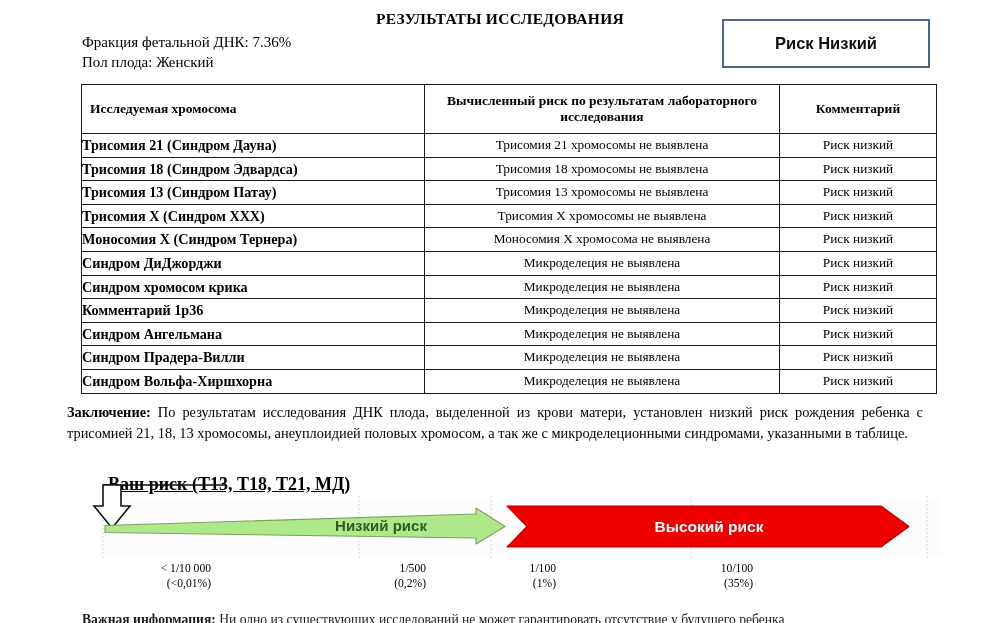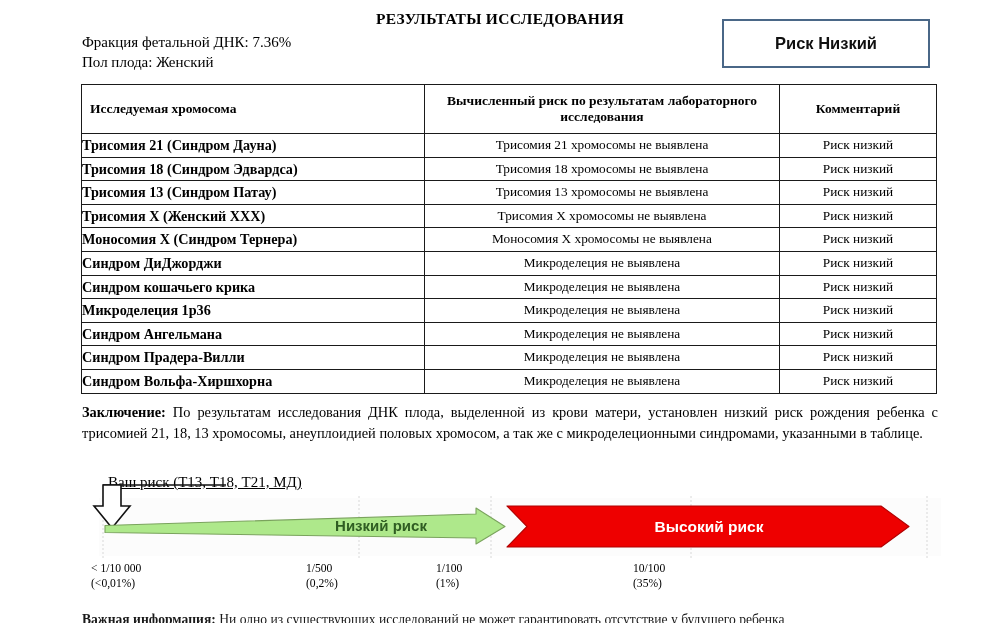--- a/index.html
+++ b/index.html
@@ -106,59 +106,59 @@
     font-size: 13.3px;
     text-align: center;
     height: 22.6px;
     line-height: 22.6px;
   }
 
   
   .conclusion {
     position: absolute;
     top: 402px;
-    left: 82px;
+    left: 67px;
     width: 856px;
     font-size: 14.4px;
     line-height: 20.5px;
     text-align: justify;
   }
   .conclusion b { font-weight: bold; }
 
   
   .scale-wrap {
     position: absolute;
     top: 470px;
     left: 81px;
     width: 860px;
     height: 145px;
   }
   .scale-label {
     position: absolute;
     top: 4px;
     left: 27px;
-    font-weight: normal;
-    font-size: 15px;
+    font-weight: bold;
+    font-size: 18px;
     text-decoration: underline;
     white-space: nowrap;
   }
   .scale-svg { position: absolute; top: 0; left: 0; }
 
   .axis-labels {
     position: absolute;
     top: 92px;
     left: 0;
     width: 860px;
     height: 40px;
   }
   .axis-tick {
     position: absolute;
     font-size: 11.6px;
     line-height: 14.5px;
-    text-align: left;
+    text-align: right;
     white-space: nowrap;
   }
   .axis-tick .tick-frac { display: block; }
   .axis-tick .tick-pct  { display: block; }
 
   
   .footer-cut {
     position: absolute;
     top: 611px;
     left: 82px;
@@ -219,41 +219,41 @@
         <td class="cell-chrom">Трисомия 18 (Синдром Эдвардса)</td>
         <td class="cell-risk">Трисомия 18 хромосомы не выявлена</td>
         <td class="cell-comm">Риск низкий</td>
       </tr>
       <tr>
         <td class="cell-chrom">Трисомия 13 (Синдром Патау)</td>
         <td class="cell-risk">Трисомия 13 хромосомы не выявлена</td>
         <td class="cell-comm">Риск низкий</td>
       </tr>
       <tr>
-        <td class="cell-chrom">Трисомия X (Женский XXX)</td>
+        <td class="cell-chrom">Трисомия X (Синдром XXX)</td>
         <td class="cell-risk">Трисомия X хромосомы не выявлена</td>
         <td class="cell-comm">Риск низкий</td>
       </tr>
       <tr>
         <td class="cell-chrom">Моносомия X (Синдром Тернера)</td>
-        <td class="cell-risk">Моносомия X хромосомы не выявлена</td>
+        <td class="cell-risk">Моносомия X хромосома не выявлена</td>
         <td class="cell-comm">Риск низкий</td>
       </tr>
       <tr>
         <td class="cell-chrom">Синдром ДиДжорджи</td>
         <td class="cell-risk">Микроделеция не выявлена</td>
         <td class="cell-comm">Риск низкий</td>
       </tr>
       <tr>
-        <td class="cell-chrom">Синдром кошачьего крика</td>
-        <td class="cell-risk">Микроделеция не выявлена</td>
-        <td class="cell-comm">Риск низкий</td>
-      </tr>
-      <tr>
-        <td class="cell-chrom">Микроделеция 1p36</td>
+        <td class="cell-chrom">Синдром хромосом крика</td>
+        <td class="cell-risk">Микроделеция не выявлена</td>
+        <td class="cell-comm">Риск низкий</td>
+      </tr>
+      <tr>
+        <td class="cell-chrom">Комментарий 1p36</td>
         <td class="cell-risk">Микроделеция не выявлена</td>
         <td class="cell-comm">Риск низкий</td>
       </tr>
       <tr>
         <td class="cell-chrom">Синдром Ангельмана</td>
         <td class="cell-risk">Микроделеция не выявлена</td>
         <td class="cell-comm">Риск низкий</td>
       </tr>
       <tr>
         <td class="cell-chrom">Синдром Прадера-Вилли</td>

